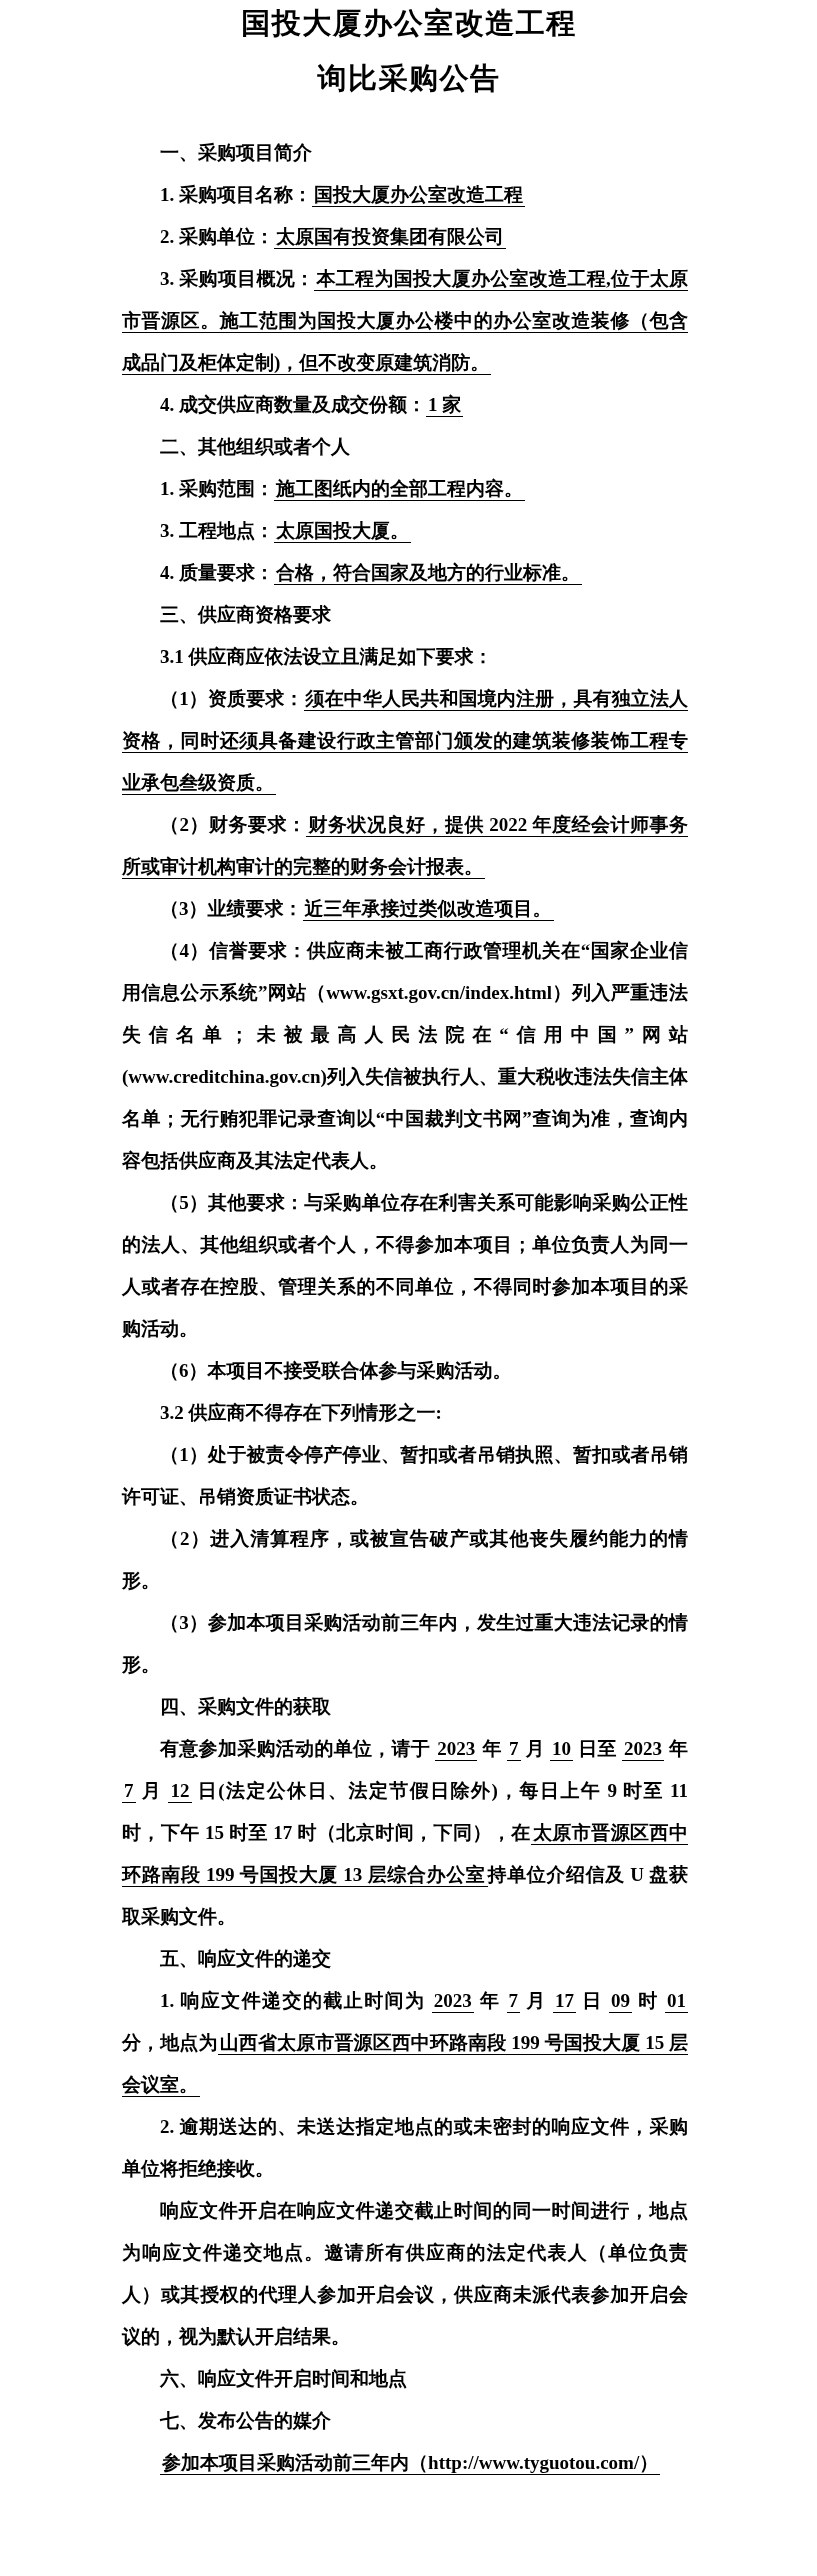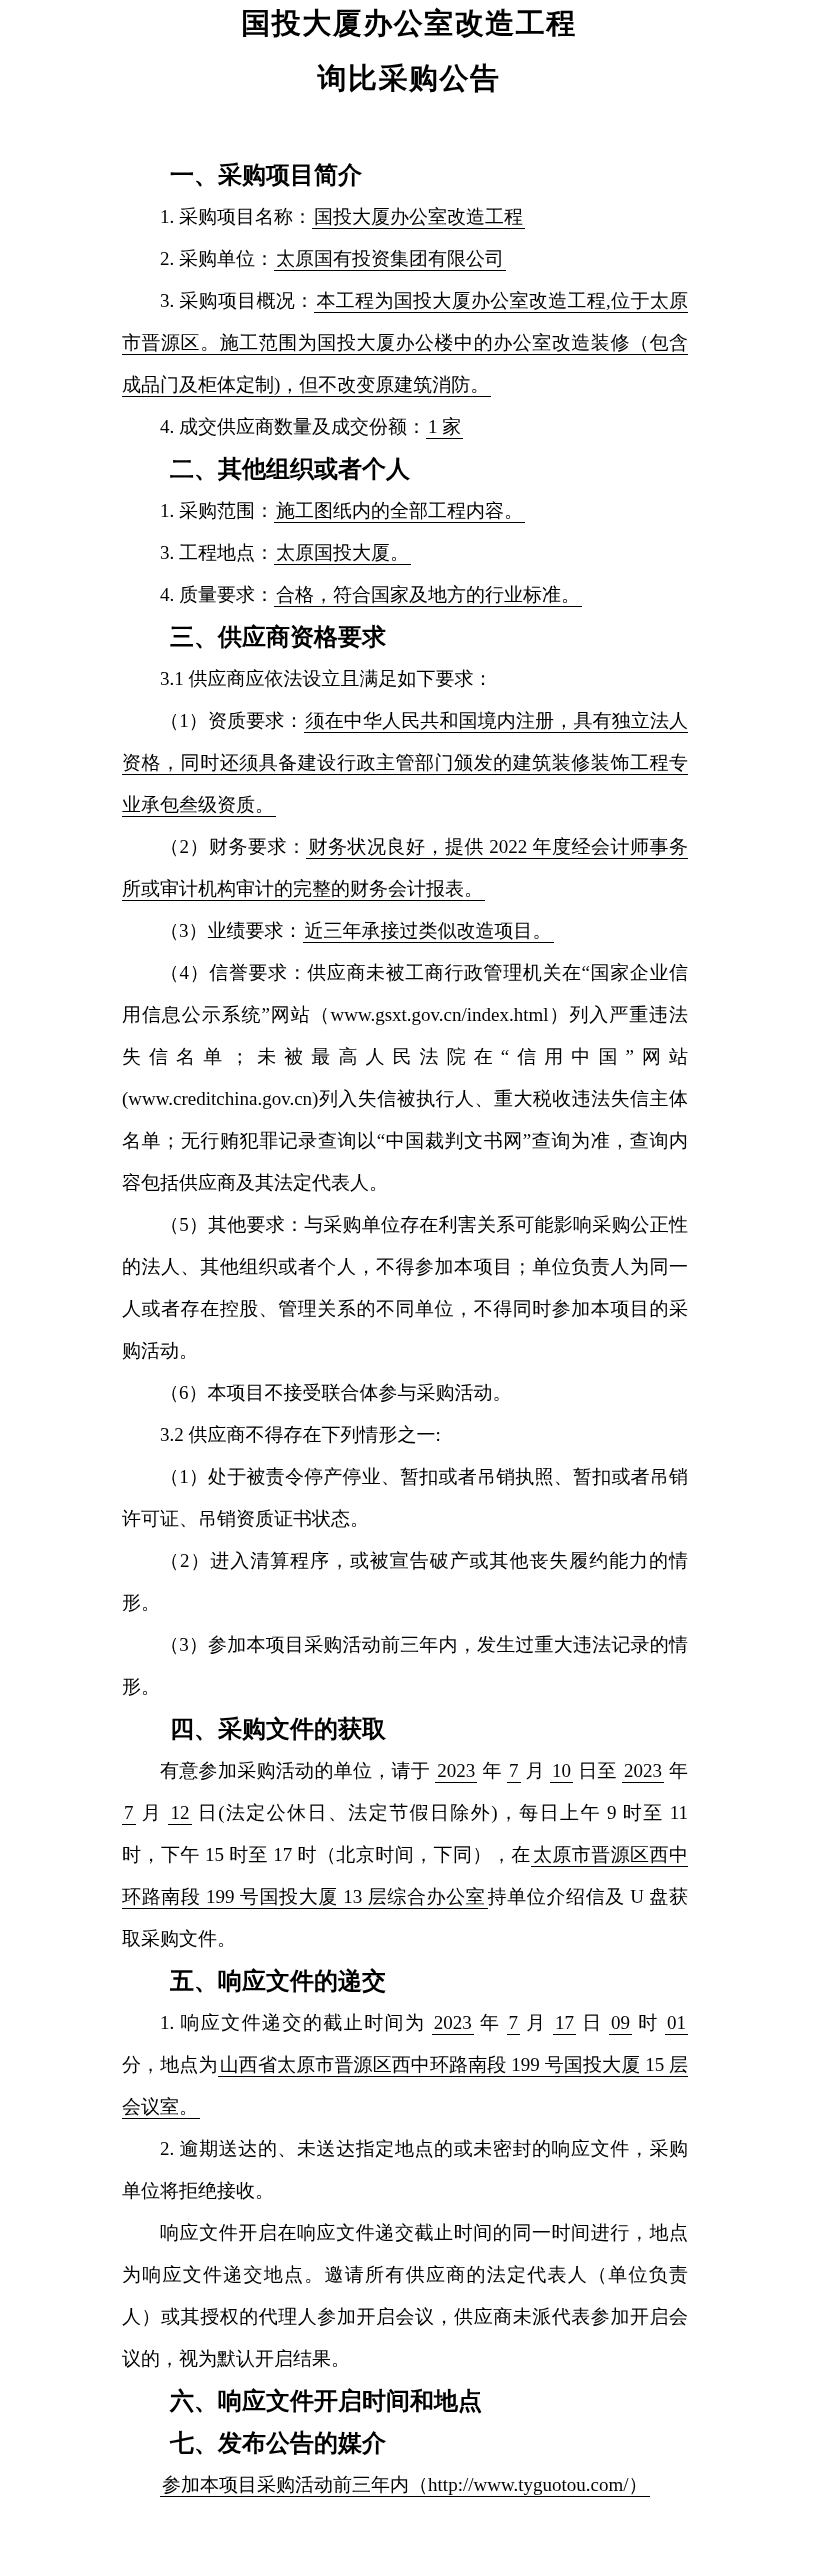--- a/index.html
+++ b/index.html
@@ -20,36 +20,37 @@
   .doc-title, .doc-subtitle {
     font-family: "Liberation Sans", "DejaVu Sans", sans-serif;
     font-weight: bold;
     font-size: 29px;
     line-height: 1.1;
     text-align: center;
     letter-spacing: 1.5px;
     margin: 0;
   }
   .doc-title   { margin-bottom: 23px; }
-  .doc-subtitle{ margin-bottom: 59px; }
+  .doc-subtitle{ margin-bottom: 37px; }
   .doc-body {
     font-family: "Liberation Serif", "DejaVu Serif", serif;
     font-size: 19px;
     line-height: 42px;
     text-align: justify;
     padding: 0 130px 20.6px 122px;
   }
   p.line {
     margin: 0;
     text-indent: 2em;
+    font-weight: bold;
   }
   p.heading {
     font-family: "Liberation Sans", "DejaVu Sans", sans-serif;
     font-weight: bold;
-    font-size: 24px;
+    font-size: 19px;
   }
   .u {
     border-bottom: 1.5px solid #000;
     padding: 0 2.1px 1px 2.1px;
   }
 </style>
 </head>
 <body>
 
 <div class="page">

